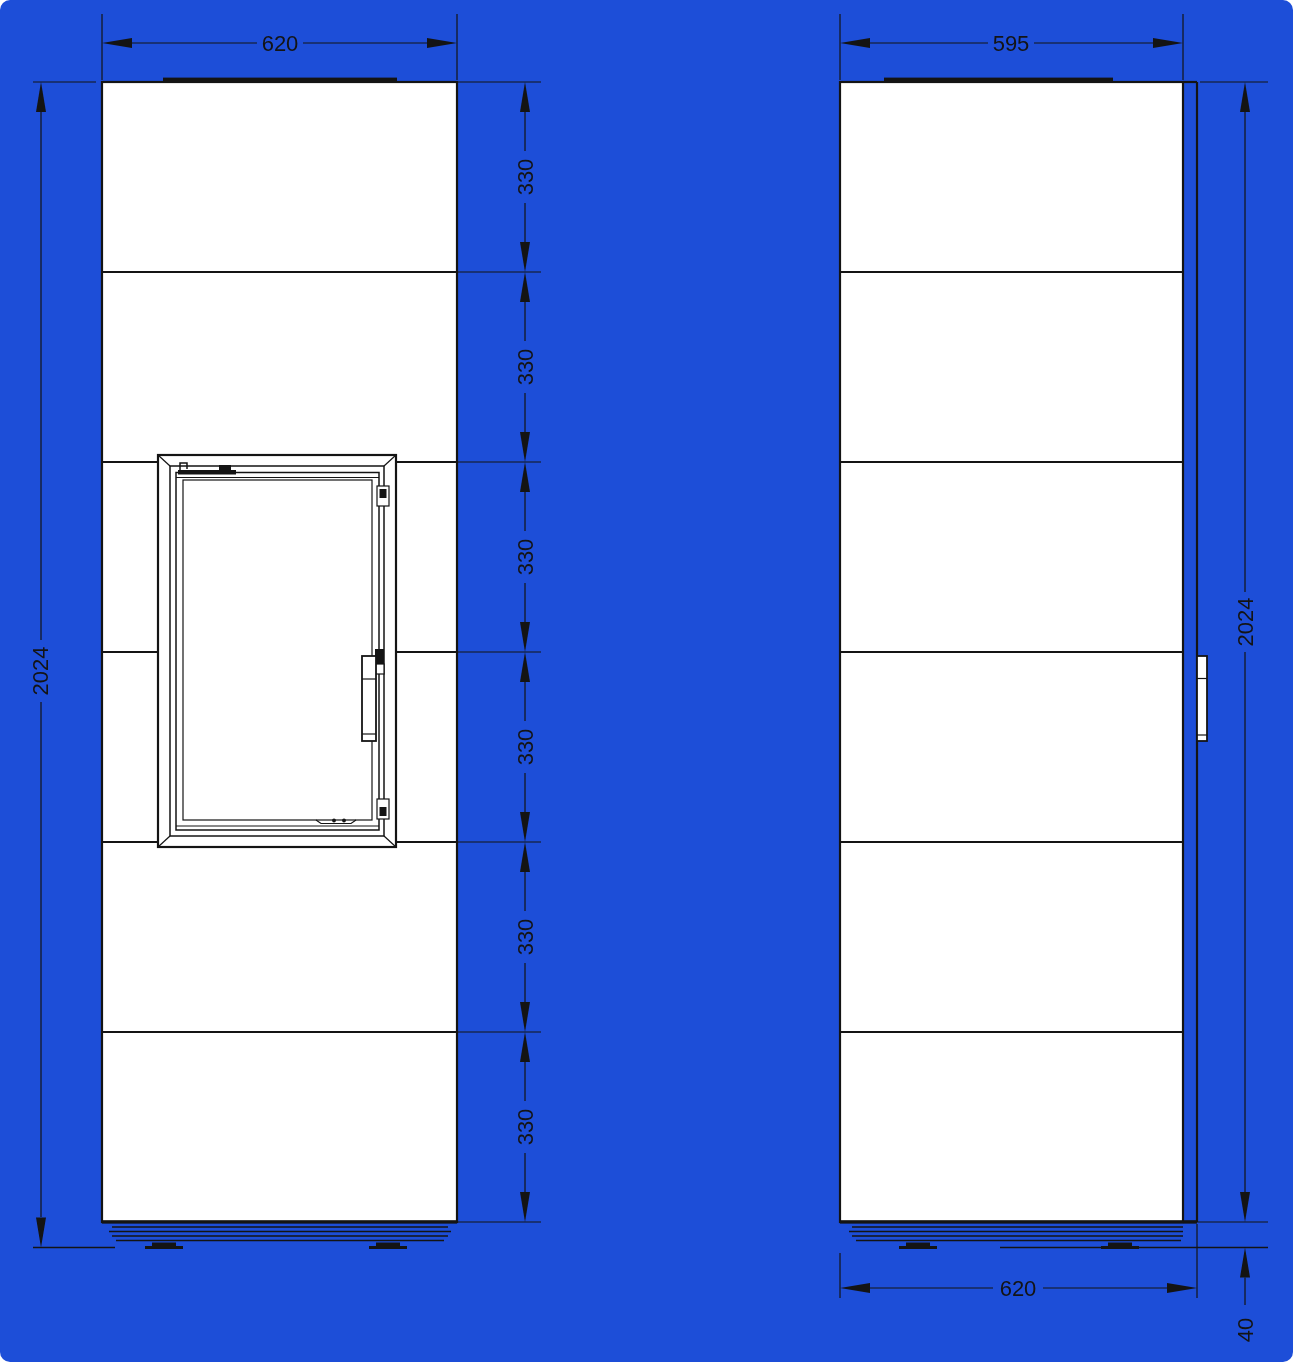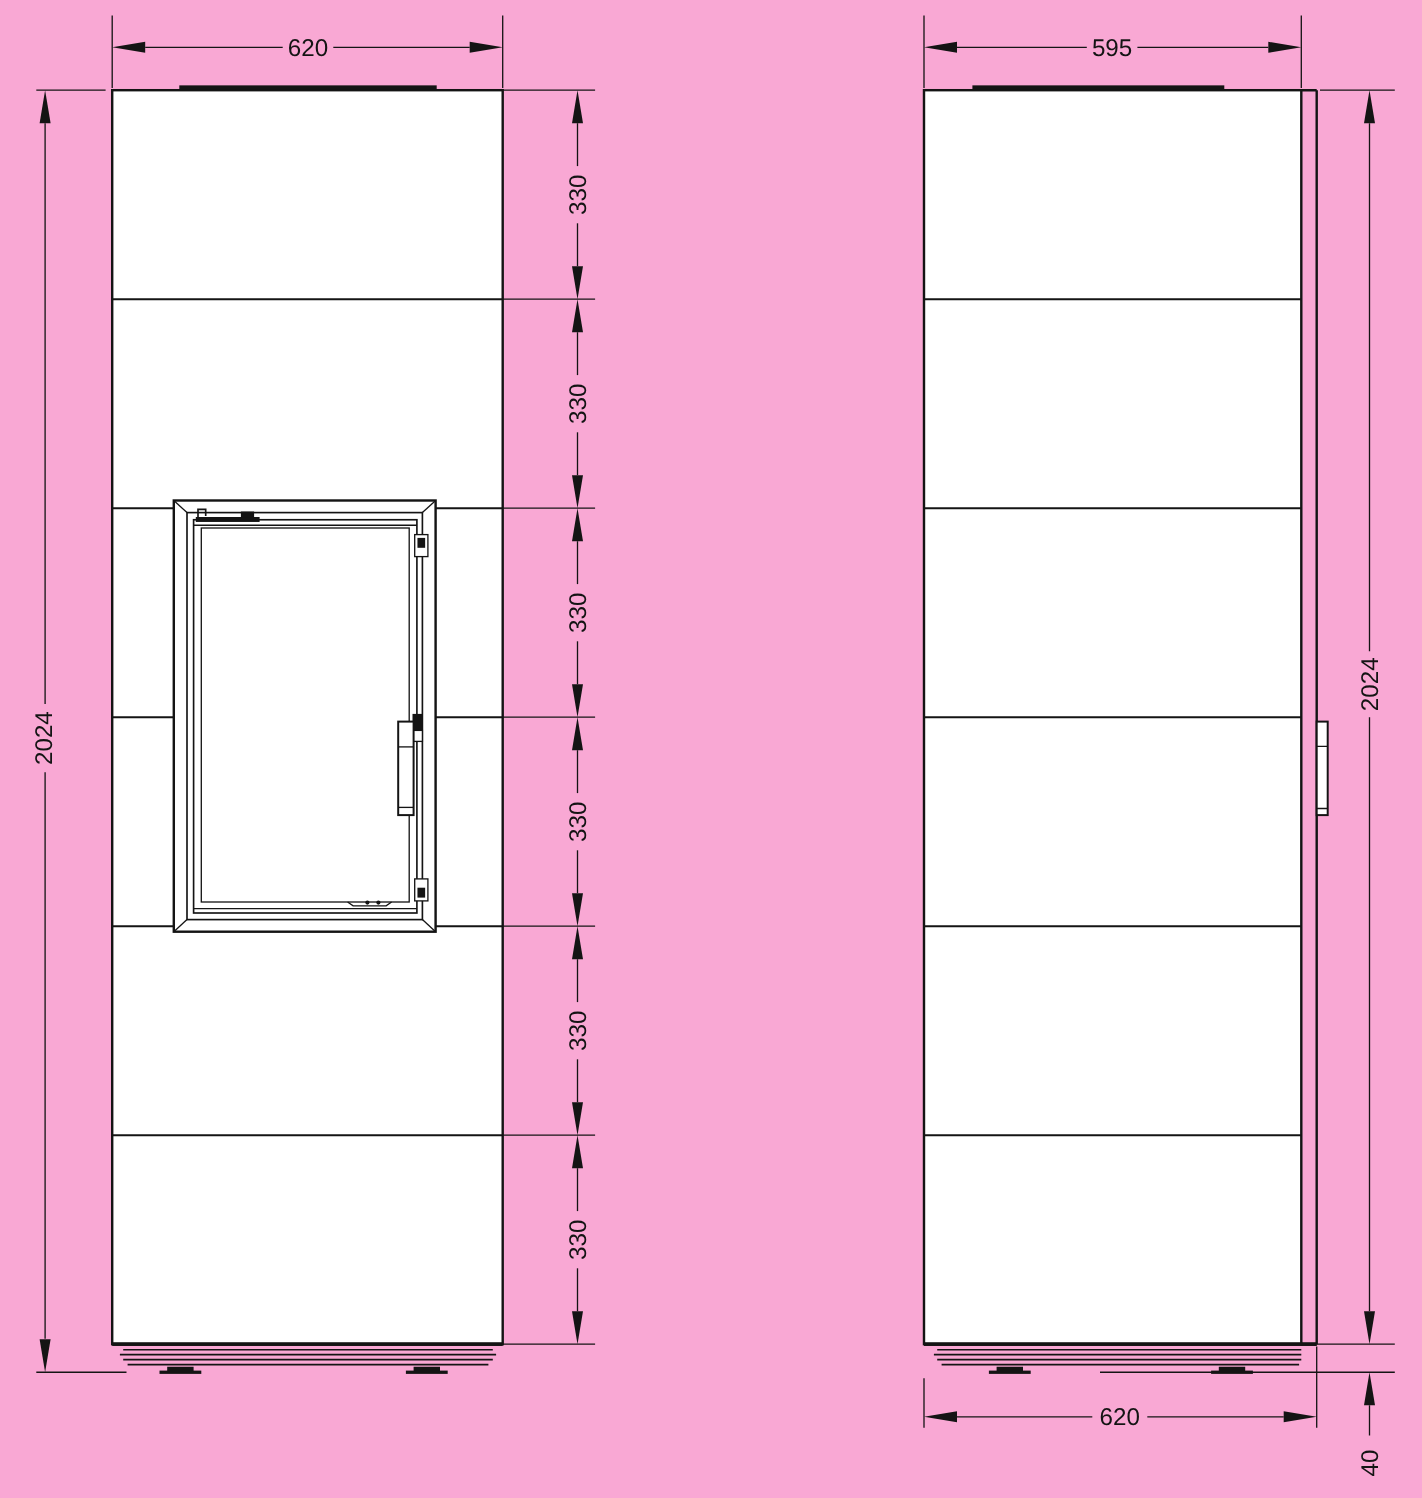--- a/index.html
+++ b/index.html
@@ -1,17 +1,17 @@
 <!DOCTYPE html>
 <html><head>
 <meta charset="utf-8">
 <style>
   html,body{margin:0;padding:0;background:#ffffff;}
-  .stage{position:relative;width:1293px;height:1362px;background:#f9a8d4;overflow:hidden;
-         font-family:"Liberation Sans", sans-serif;}
+  .stage{position:relative;width:1293px;height:1362px;background:#1d4ed8;overflow:hidden;
+         font-family:"Liberation Sans", sans-serif;border-radius:10px;}
   svg{display:block}
   svg text{font-family:"Liberation Sans", sans-serif;font-size:22px;fill:#141414;}
   .ln   {stroke:#141414;fill:none;}
   .w1   {stroke-width:1.2;}
   .w15  {stroke-width:1.5;}
   .w18  {stroke-width:1.8;}
   .w2   {stroke-width:2.2;}
   .fillk{fill:#141414;stroke:none;}
   .white{fill:#ffffff;}
 </style>

